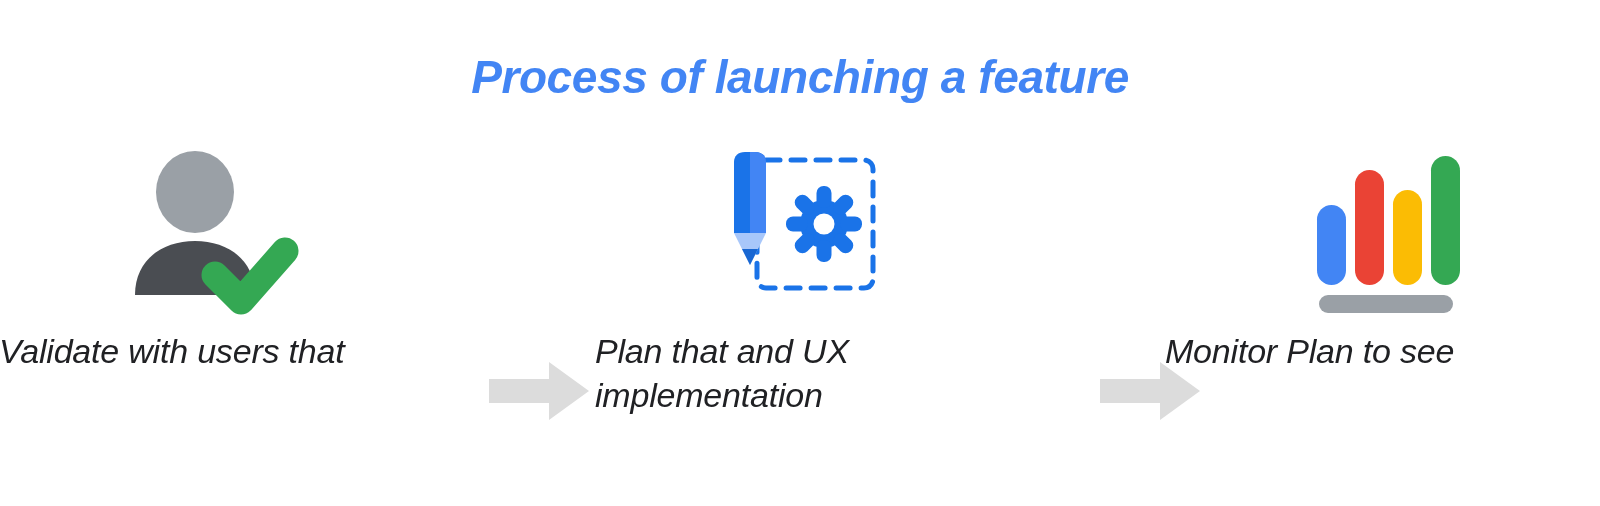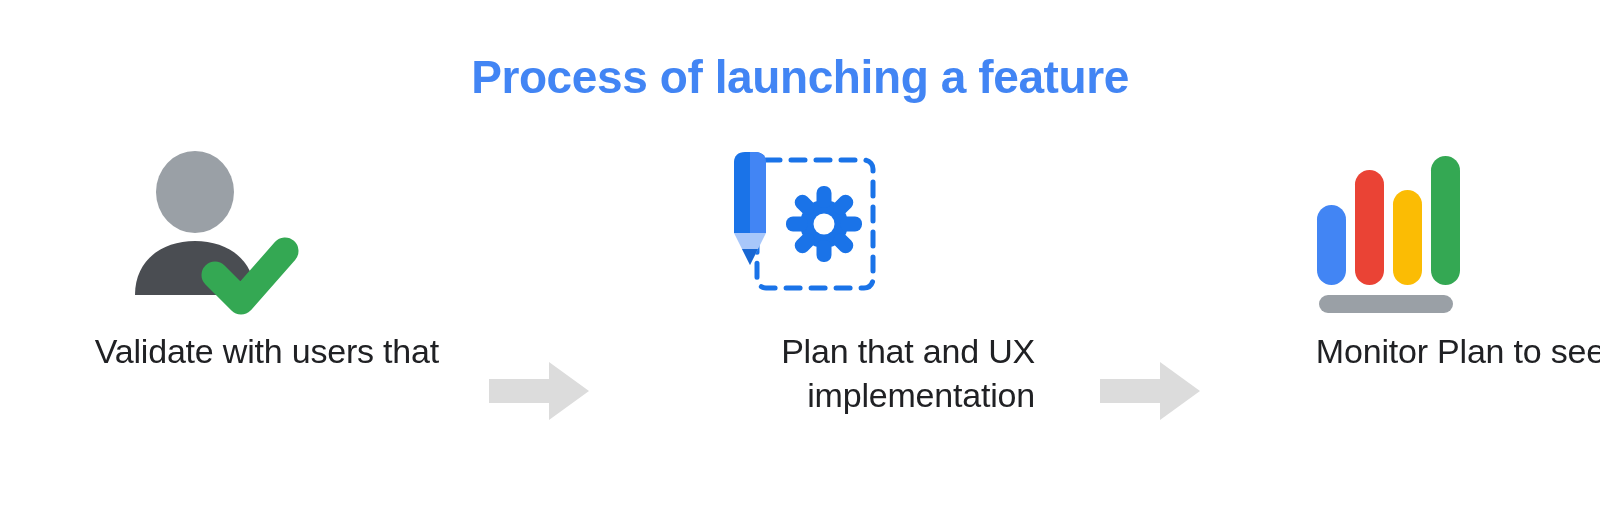--- a/index.html
+++ b/index.html
@@ -13,20 +13,21 @@
     font-family: "Liberation Sans", sans-serif;
     overflow: hidden;
     position: relative;
   }
 
   .slide {
     position: relative;
     width: 1284px;
     height: 506px;
     background: #ffffff;
+    font-style: italic;
   }
 
   
   .title {
     position: absolute;
     top: 52px;
     left: 0;
     width: 1600px;
     text-align: center;
     font-size: 46px;
@@ -64,21 +65,21 @@
     width: 100%;
     display: flex;
     align-items: center;
     justify-content: center;
   }
 
   .caption {
     font-size: 34px;
     line-height: 1.28;
     color: #202124;
-    text-align: right;
+    text-align: left;
     width: 440px;
     letter-spacing: -0.2px;
   }
 
   
   .arrow {
     position: absolute;
     top: 222px;
     width: 100px;
     height: 58px;

